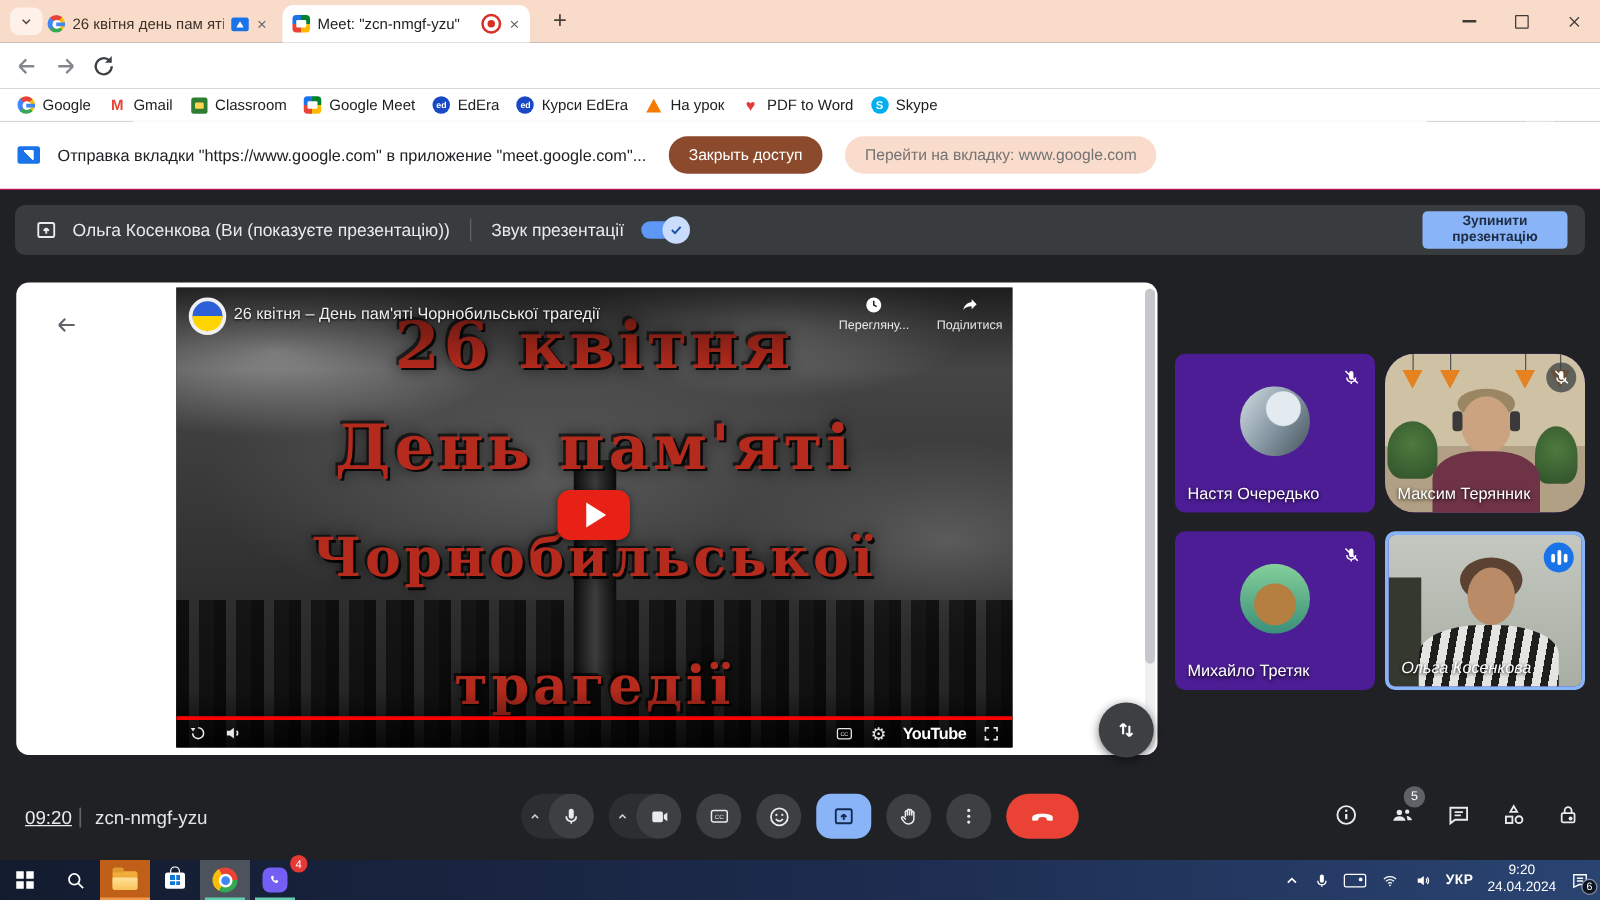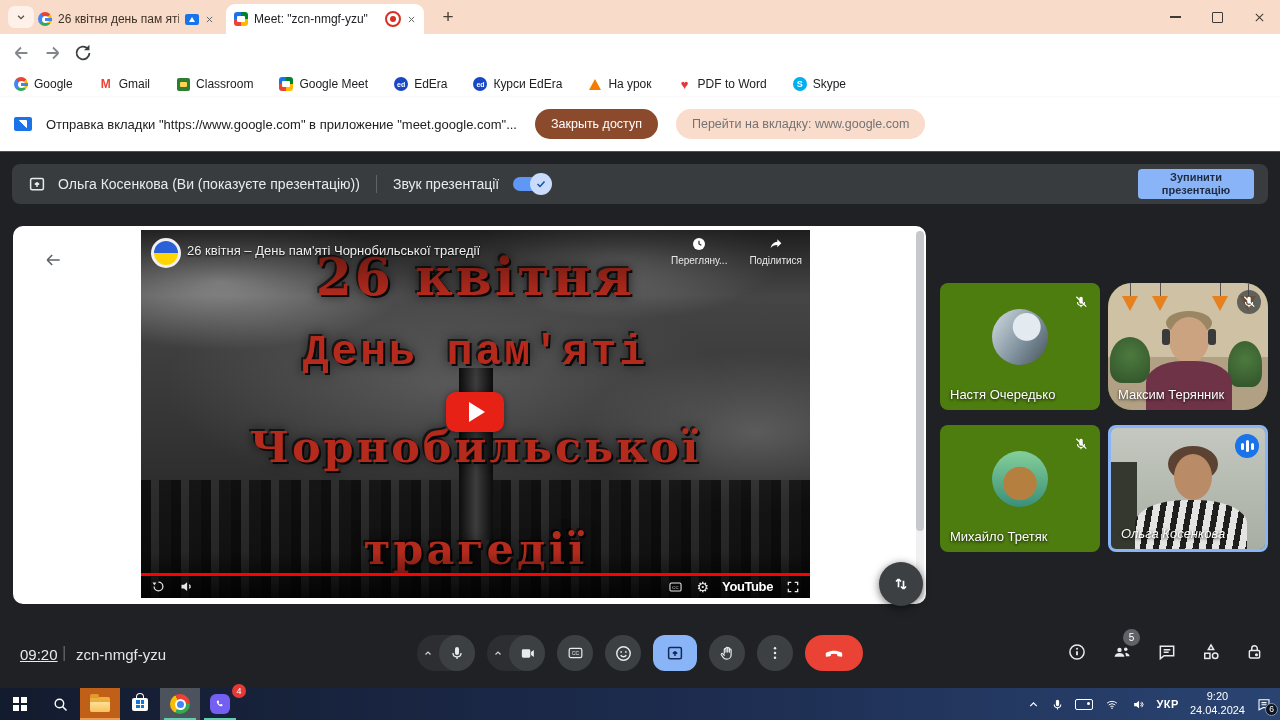--- a/index.html
+++ b/index.html
@@ -47,21 +47,21 @@
   .urltext{font-size:13px;color:#3c4043;white-space:nowrap;overflow:hidden;flex:1;}
   .omni-right{display:flex;gap:14px;color:#5f6368;flex:none;align-items:center;}
   .avatar{position:absolute;right:34px;top:40px;width:26px;height:26px;border-radius:50%;
      background:radial-gradient(circle at 35% 35%,#c7a27c,#7c5a3c 55%,#3f3125);border:1px solid #e2c9b8;}
   .avatar::after{content:"";position:absolute;right:-1px;top:3px;width:10px;height:14px;border-radius:50%;background:#b33a2e;opacity:.85;}
   .menu3{position:absolute;right:10px;top:42px;color:#5f6368;}
   .menu3 i{display:block;width:3.4px;height:3.4px;background:#5f6368;border-radius:50%;margin:2.2px auto;}
 
   
   .bookmarks{position:absolute;top:71px;left:0;right:0;height:26px;background:#fff;display:flex;
-             align-items:center;gap:26px;padding-left:14px;font-size:12px;color:#202124;}
+             align-items:center;gap:14px;padding-left:14px;font-size:12px;color:#202124;}
   .bk{display:flex;align-items:center;gap:6px;}
   .bkico{width:14px;height:14px;flex:none;display:grid;place-items:center;}
   .ic-gmail{color:#ea4335;font-weight:bold;font-size:12px;}
   .ic-class{width:13px;height:13px;background:#2e7d32;border-radius:2px;position:relative;}
   .ic-class::after{content:"";position:absolute;left:3px;top:4px;width:7px;height:5px;background:#ffd54f;border-radius:1px;}
   .ic-edera{width:14px;height:14px;border-radius:50%;background:#1948c7;color:#fff;font-size:7px;font-weight:bold;
             display:grid;place-items:center;}
   .ic-naurok{width:0;height:0;border-left:6px solid transparent;border-right:6px solid transparent;border-bottom:11px solid #f57c00;}
   .ic-pdf{color:#e53935;font-size:13px;line-height:13px;}
   .ic-skype{width:14px;height:14px;border-radius:50%;background:#00aff0;color:#fff;font-size:9px;font-weight:bold;
@@ -109,21 +109,21 @@
      linear-gradient(#4d4d4d,#343434 55%,#1d1d1d);}
   .industry{position:absolute;left:0;right:0;bottom:0;height:118px;opacity:.92;background:
      repeating-linear-gradient(90deg,rgba(8,8,8,.85) 0 10px,rgba(48,48,48,.7) 10px 18px,rgba(16,16,16,.85) 18px 30px),
      linear-gradient(rgba(40,40,40,.1),rgba(5,5,5,.95));}
   .tower{position:absolute;left:318px;bottom:58px;width:34px;height:172px;
      background:linear-gradient(90deg,#0c0c0c,#3d3d3d 50%,#0c0c0c);}
   .rl{position:absolute;left:0;right:0;text-align:center;font-family:"DejaVu Serif",serif;font-weight:bold;
       color:#b42a1d;letter-spacing:3px;
       text-shadow:2px 2px 0 rgba(0,0,0,.85),-2px -2px 0 rgba(0,0,0,.6),0 0 12px rgba(0,0,0,.8);}
   .rl1{top:16px;font-size:52px;}
-  .rl2{top:98px;font-size:43px;font-family:Liberation Mono, monospace;}
+  .rl2{top:98px;font-size:50px;}
   .rl3{top:192px;font-size:43px;}
   .rl4{top:294px;font-size:43px;}
   .vtop{position:absolute;left:0;right:0;top:0;height:66px;background:linear-gradient(rgba(0,0,0,.62),transparent);}
   .chan{position:absolute;left:10px;top:8px;width:24px;height:24px;border-radius:50%;
         background:linear-gradient(#2b60d8 0 50%,#ffd500 50% 100%);border:3px solid #f0f0f0;}
   .vtitle{position:absolute;left:46px;top:13px;color:#efefef;font-size:13px;text-shadow:0 1px 2px #000;}
   .vactions{position:absolute;right:8px;top:6px;display:flex;gap:22px;}
   .vact{display:flex;flex-direction:column;align-items:center;gap:3px;color:#e8e8e8;font-size:10px;}
   .play{position:absolute;left:305px;top:162px;width:58px;height:40px;background:#e82117;border-radius:10px;
         display:grid;place-items:center;box-shadow:0 1px 6px rgba(0,0,0,.5);}
@@ -133,21 +133,21 @@
   .vctrl{position:absolute;left:0;right:0;bottom:1px;height:21px;display:flex;align-items:center;
          color:#e8e8e8;padding:0 10px;box-sizing:border-box;gap:13px;}
   .vtime{font-size:11px;color:#ddd;margin-top:41px;}
   .vspacer{flex:1;}
   .ytword{font-size:13px;font-weight:bold;color:#fff;letter-spacing:-.4px;text-shadow:0 1px 1px #000;}
 
   .floatbtn{position:absolute;left:879px;top:410px;width:44px;height:44px;border-radius:50%;background:#3c4043;
             display:grid;place-items:center;color:#fff;box-shadow:0 2px 8px rgba(0,0,0,.55);}
 
   
-  .tile{position:absolute;width:160px;height:127px;border-radius:8px;background:#4d7c0f;overflow:hidden;box-sizing:border-box;}
+  .tile{position:absolute;width:160px;height:127px;border-radius:8px;background:#4c1d95;overflow:hidden;box-sizing:border-box;}
   .t1{left:940px;top:131px;}
   .t2{left:1108px;top:131px;border-radius:24px;}
   .t3{left:940px;top:273px;}
   .t4{left:1108px;top:273px;border:3px solid #8ab4f8;font-style:italic;}
   .pname{position:absolute;left:10px;bottom:8px;color:#fff;font-size:13px;white-space:nowrap;
          text-shadow:0 1px 3px rgba(0,0,0,.9);}
   .micoff{position:absolute;right:7px;top:7px;width:24px;height:24px;display:grid;place-items:center;color:#fff;}
   .micoff.onvideo{background:rgba(60,64,67,.75);border-radius:50%;}
   .avacircle{position:absolute;left:52px;top:26px;width:56px;height:56px;border-radius:50%;}
   .ava1{background:radial-gradient(circle at 62% 32%,#e3ebf1 0 26%,transparent 28%),

